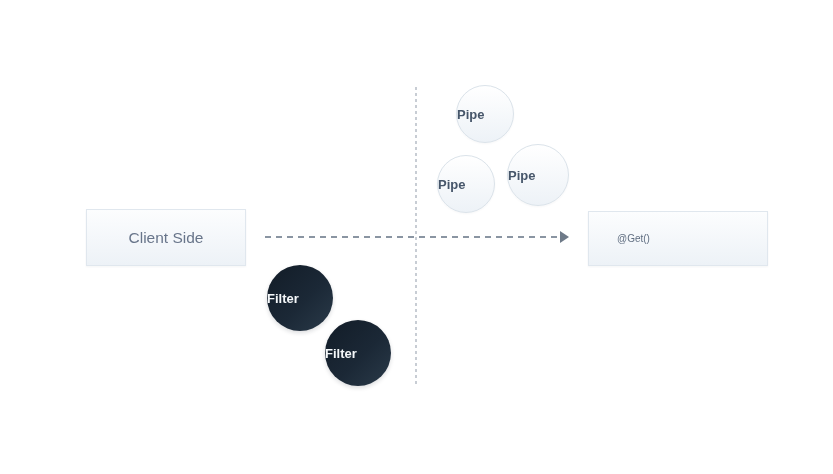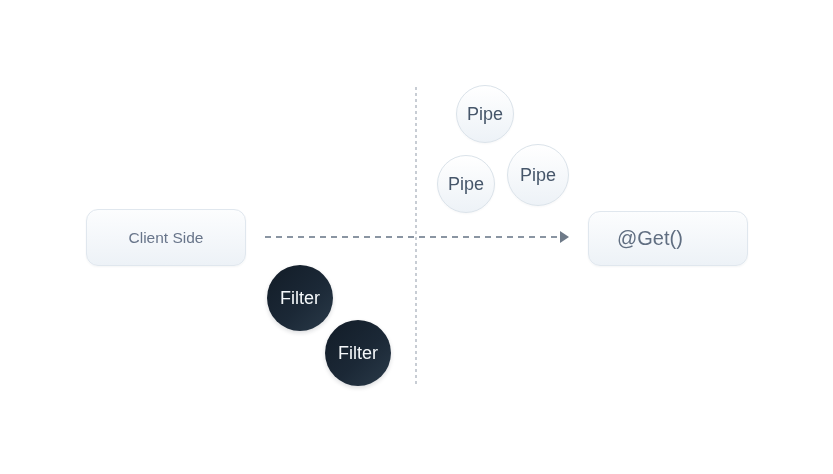--- a/index.html
+++ b/index.html
@@ -34,51 +34,51 @@
     border-top: 6px solid transparent;
     border-bottom: 6px solid transparent;
     border-left: 9px solid #6e7a88;
   }
 
   
   .node-box {
     position: absolute;
     background: linear-gradient(to bottom, #fcfdfe, #edf2f7);
     border: 1px solid #e0e7ee;
-    border-radius: 12px;
+    border-radius: 0;
     box-shadow: 0 1px 2px rgba(40, 60, 80, 0.05);
     color: #68758a;
     display: flex;
     align-items: center;
   }
   .client-box {
     left: 86px; top: 209px;
     width: 160px; height: 57px;
     justify-content: center;
     font-size: 15.5px;
   }
   .route-box {
     left: 588px; top: 211px;
-    width: 160px; height: 55px;
+    width: 180px; height: 55px;
     justify-content: flex-start;
     padding-left: 28px;
-    font-size: 20px;
+    font-size: 10px;
     color: #606e81;
   }
   .route-box .lines { line-height: 19px; }
 
   
   .circle {
     position: absolute;
     border-radius: 50%;
     display: flex;
     align-items: center;
-    justify-content: center;
-    font-size: 18px;
-    font-weight: 400;
+    justify-content: flex-start;
+    font-size: 13px;
+    font-weight: 700;
   }
   .pipe {
     background: linear-gradient(to bottom, #ffffff, #edf2f7);
     border: 1px solid #dbe3ea;
     color: #46566a;
     box-shadow: 0 1px 2px rgba(40, 60, 80, 0.04);
   }
   .pipe-1 { left: 456px; top: 85px;  width: 58px; height: 58px; }
   .pipe-2 { left: 507px; top: 144px; width: 62px; height: 62px; }
   .pipe-3 { left: 437px; top: 155px; width: 58px; height: 58px; }

